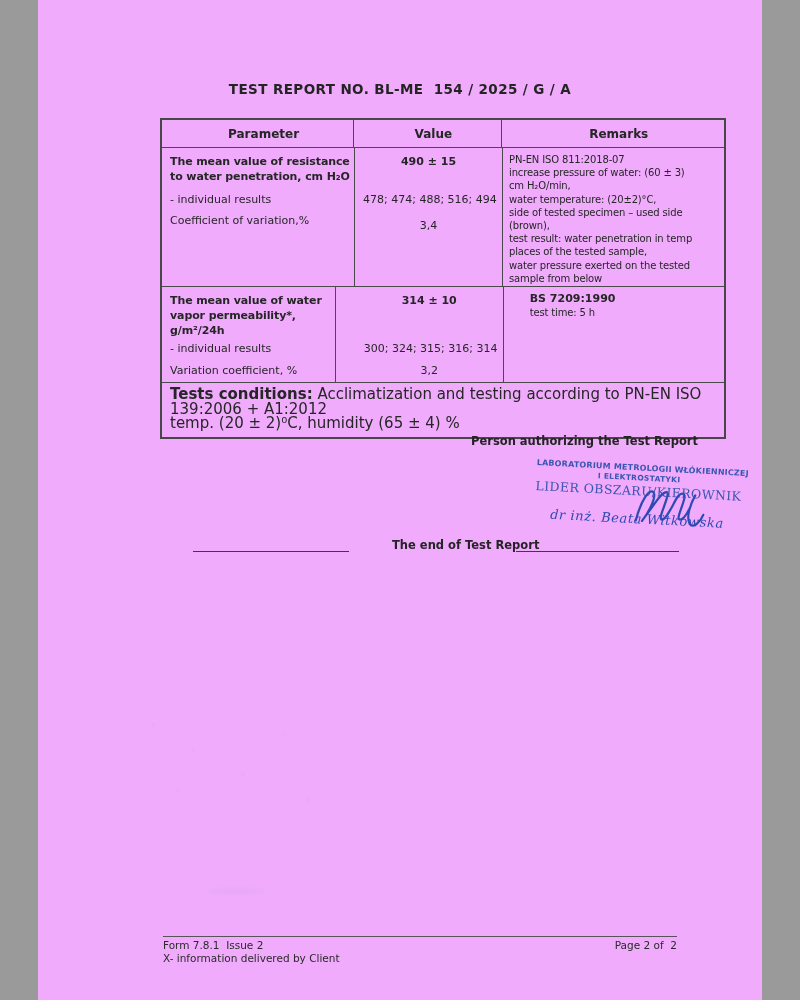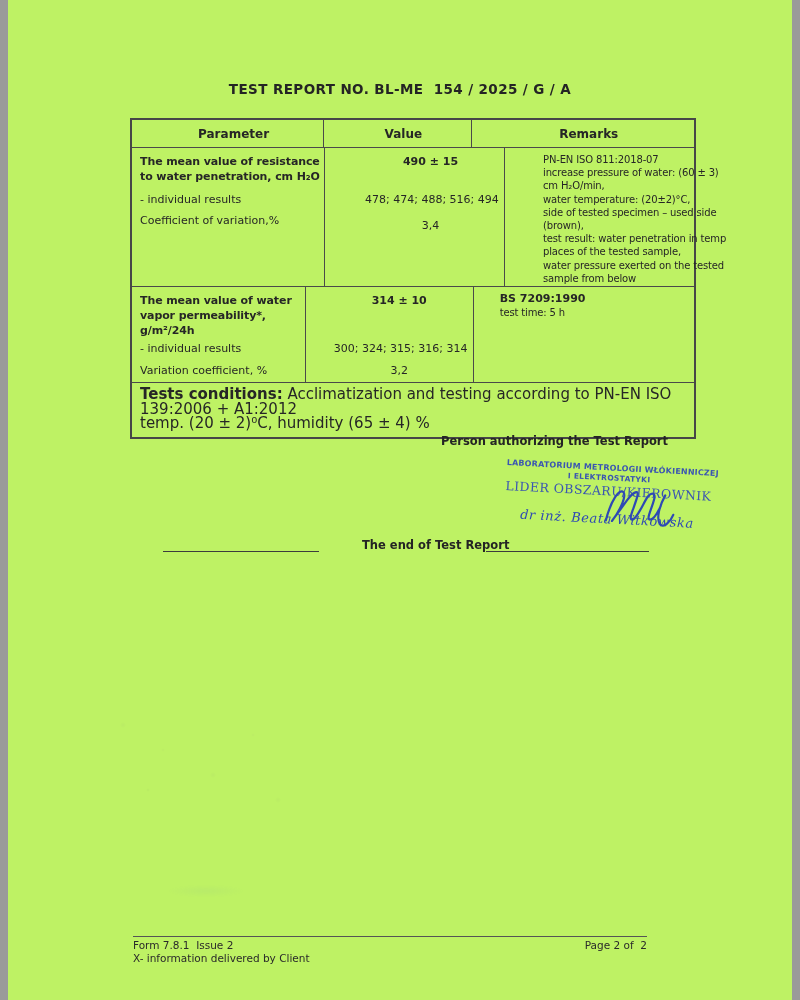--- a/index.html
+++ b/index.html
@@ -1,19 +1,19 @@
 <!DOCTYPE html>
 <html><head>
 <meta charset="utf-8">
 <style>
   * { margin:0; padding:0; box-sizing:border-box; }
   body { background:#9a9a9a; font-family:"DejaVu Sans", sans-serif; }
   .page {
-    position:relative; width:784px; height:1000px; margin:0 auto;
-    background:#bef264; color:#262626; overflow:hidden;
+    position:relative; width:724px; height:1000px; margin:0 auto;
+    background:#f0abfc; color:#262626; overflow:hidden;
   }
   .ws-pre { white-space:pre; }
 
   
   .doc-title {
     position:absolute; top:81px; left:0; width:100%;
     text-align:center; font-weight:bold; font-size:13.5px;
     letter-spacing:0.4px; color:#242424; white-space:pre;
   }
 
@@ -25,21 +25,21 @@
   .t-row { display:flex; border-bottom:1.5px solid #4a4a4a; }
   .t-row:last-child { border-bottom:none; }
   .cell { padding:6px 8px; }
   .c-param { width:193px; border-right:1.5px solid #4a4a4a; }
   .c-value { width:148px; border-right:1.5px solid #4a4a4a; text-align:center; }
   .c-remarks { width:223.5px; padding:5px 6px; }
   .head-row .cell {
     font-weight:bold; font-size:12px; text-align:center;
     padding:7px 4px 6px 16px;
   }
-  .row-a { height:139px;gap:32px; }
+  .row-a { height:139px; }
   .row-b { height:96px;gap:20px; }
   .param-heading { font-weight:bold; line-height:15px; letter-spacing:-0.1px; white-space:pre; }
   .param-item { line-height:15px; white-space:pre; }
   .row-a .param-item.i0 { margin-top:8px; }
   .row-a .param-item.i1 { margin-top:6px; }
   .row-b .param-item.i0 { margin-top:3px; }
   .row-b .param-item.i1 { margin-top:7px; }
   .mean-value { font-weight:bold; line-height:15px;text-align:center; }
   .value-item { line-height:15px; white-space:pre; }
   .row-a .value-item.i0 { margin-top:23px; }

